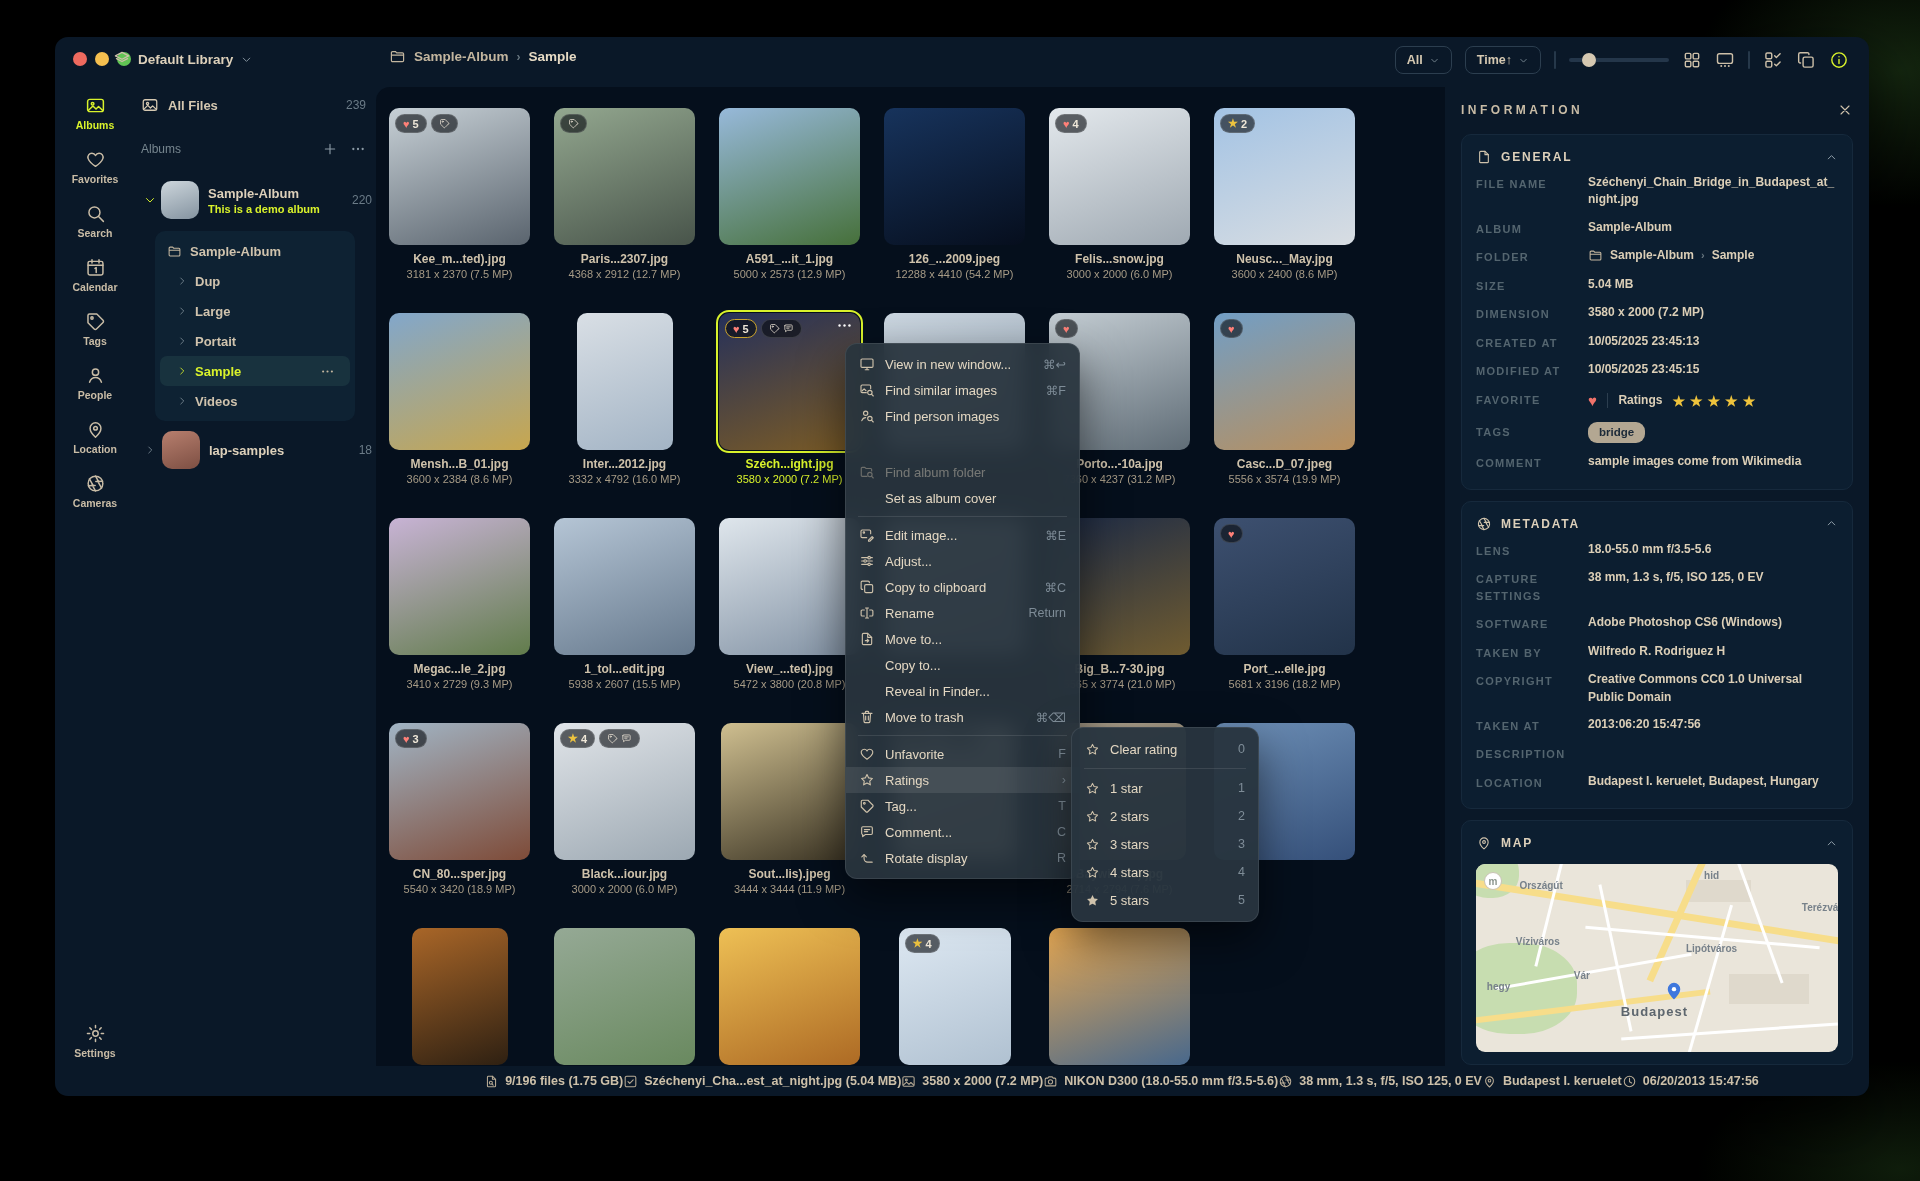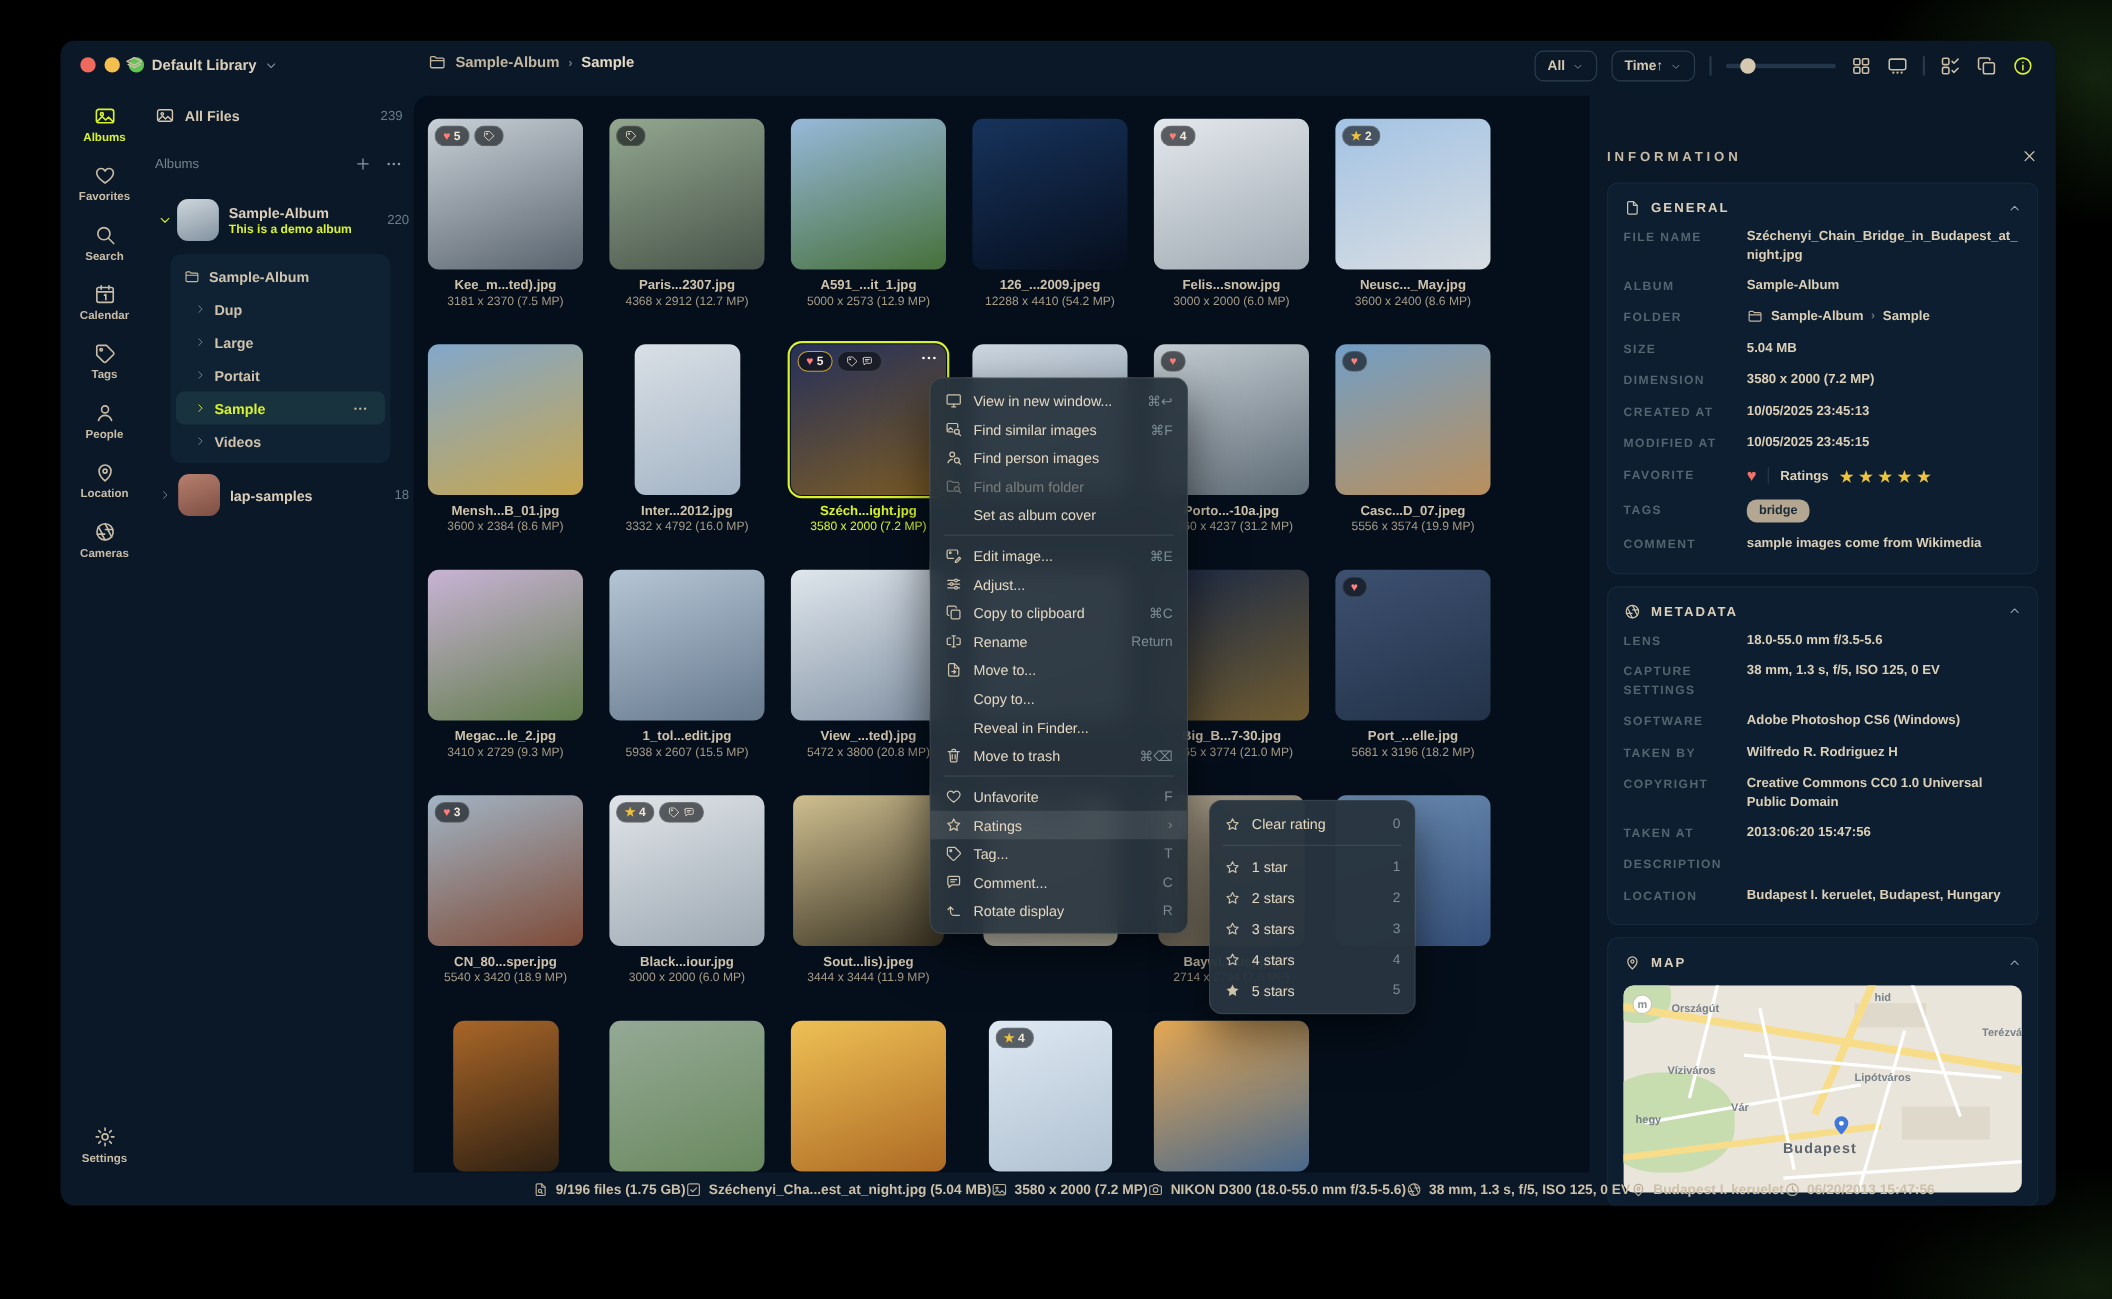--- a/index.html
+++ b/index.html
@@ -86,30 +86,30 @@
   .cell .nm { margin-top:7px; font-size:12px; font-weight:bold; color:#cfc2ab; max-width:141px; white-space:nowrap; }
   .cell .dm { margin-top:2px; font-size:11px; color:#a79b86; white-space:nowrap; }
   .cell.selected .nm, .cell.selected .dm { color:#d9f22b; }
 
   
   .cmenu { position:absolute; left:790px; top:306px; width:235px; background:rgba(40,52,62,.94); border:1px solid rgba(255,255,255,.09); border-radius:12px; padding:7px 0; box-shadow:0 18px 45px rgba(0,0,0,.55); z-index:40; backdrop-filter:blur(10px); }
   .cm-item { display:flex; align-items:center; height:26px; padding:0 13px; font-size:13px; color:#e3d7c2; cursor:pointer; }
   .cm-item .ico { width:16px; height:16px; margin-right:10px; color:#cfc2ab; flex:0 0 auto; }
   .cm-item .spacer { width:26px; flex:0 0 auto; }
   .cm-item .sc { margin-left:auto; color:#7e8c97; font-size:12.5px; }
-  .cm-item.disabled { opacity:.42; }
+  .cm-item.disabled { opacity:.42;margin-top:30px; }
   .cm-item.hl { background:rgba(255,255,255,.09); }
   .cm-sep { height:1px; background:rgba(255,255,255,.1); margin:5px 12px; }
-  .submenu { position:absolute; left:1044px; top:690px; width:188px; background:rgba(40,52,62,.96); border:1px solid rgba(255,255,255,.09); border-radius:12px; padding:7px 0; box-shadow:0 18px 45px rgba(0,0,0,.55); z-index:41; }
+  .submenu { position:absolute; left:1016px; top:690px; width:188px; background:rgba(40,52,62,.96); border:1px solid rgba(255,255,255,.09); border-radius:12px; padding:7px 0; box-shadow:0 18px 45px rgba(0,0,0,.55); z-index:41; }
   .submenu .cm-item { height:28px; }
   .submenu .cm-item .ico { width:15px; height:15px; }
 
   
   .info { position:absolute; left:1390px; top:50px; width:424px; bottom:30px; padding:10px 16px 0 16px; }
-  .info-head { display:flex; align-items:center; color:#c9bca6; font-size:12px; font-weight:bold; letter-spacing:3.5px; height:26px;margin-top:32px; }
+  .info-head { display:flex; align-items:center; color:#c9bca6; font-size:12px; font-weight:bold; letter-spacing:3.5px; height:26px; }
   .info-close { margin-left:auto; width:16px; height:16px; color:#cfc2ab; cursor:pointer; }
   .card { background:#0c1e30; border:1px solid #16293c; border-radius:10px; padding:10px 14px 12px 14px; margin-top:11px; }
   .card-head { display:flex; align-items:center; gap:9px; color:#ddd0ba; font-size:12px; font-weight:bold; letter-spacing:1.8px; height:24px; }
   .card-head .ico { width:16px; height:16px; color:#cfc2ab; }
   .card-head .chev { margin-left:auto; width:13px; height:13px; color:#9aa8b2; cursor:pointer; }
   .irow { display:flex; align-items:flex-start; padding:5px 0; }
   .irow .ilbl { flex:0 0 112px; color:#54656f; font-size:11px; font-weight:bold; letter-spacing:1.3px; line-height:1.5; padding-top:2px; }
   .irow .ival { flex:1; color:#dccfb7; font-size:12px; font-weight:bold; line-height:1.45; word-break:break-all; }
   .irow .ival.soft { word-break:normal; }
   .fold-crumb { display:flex; align-items:center; gap:7px; word-break:normal; }

